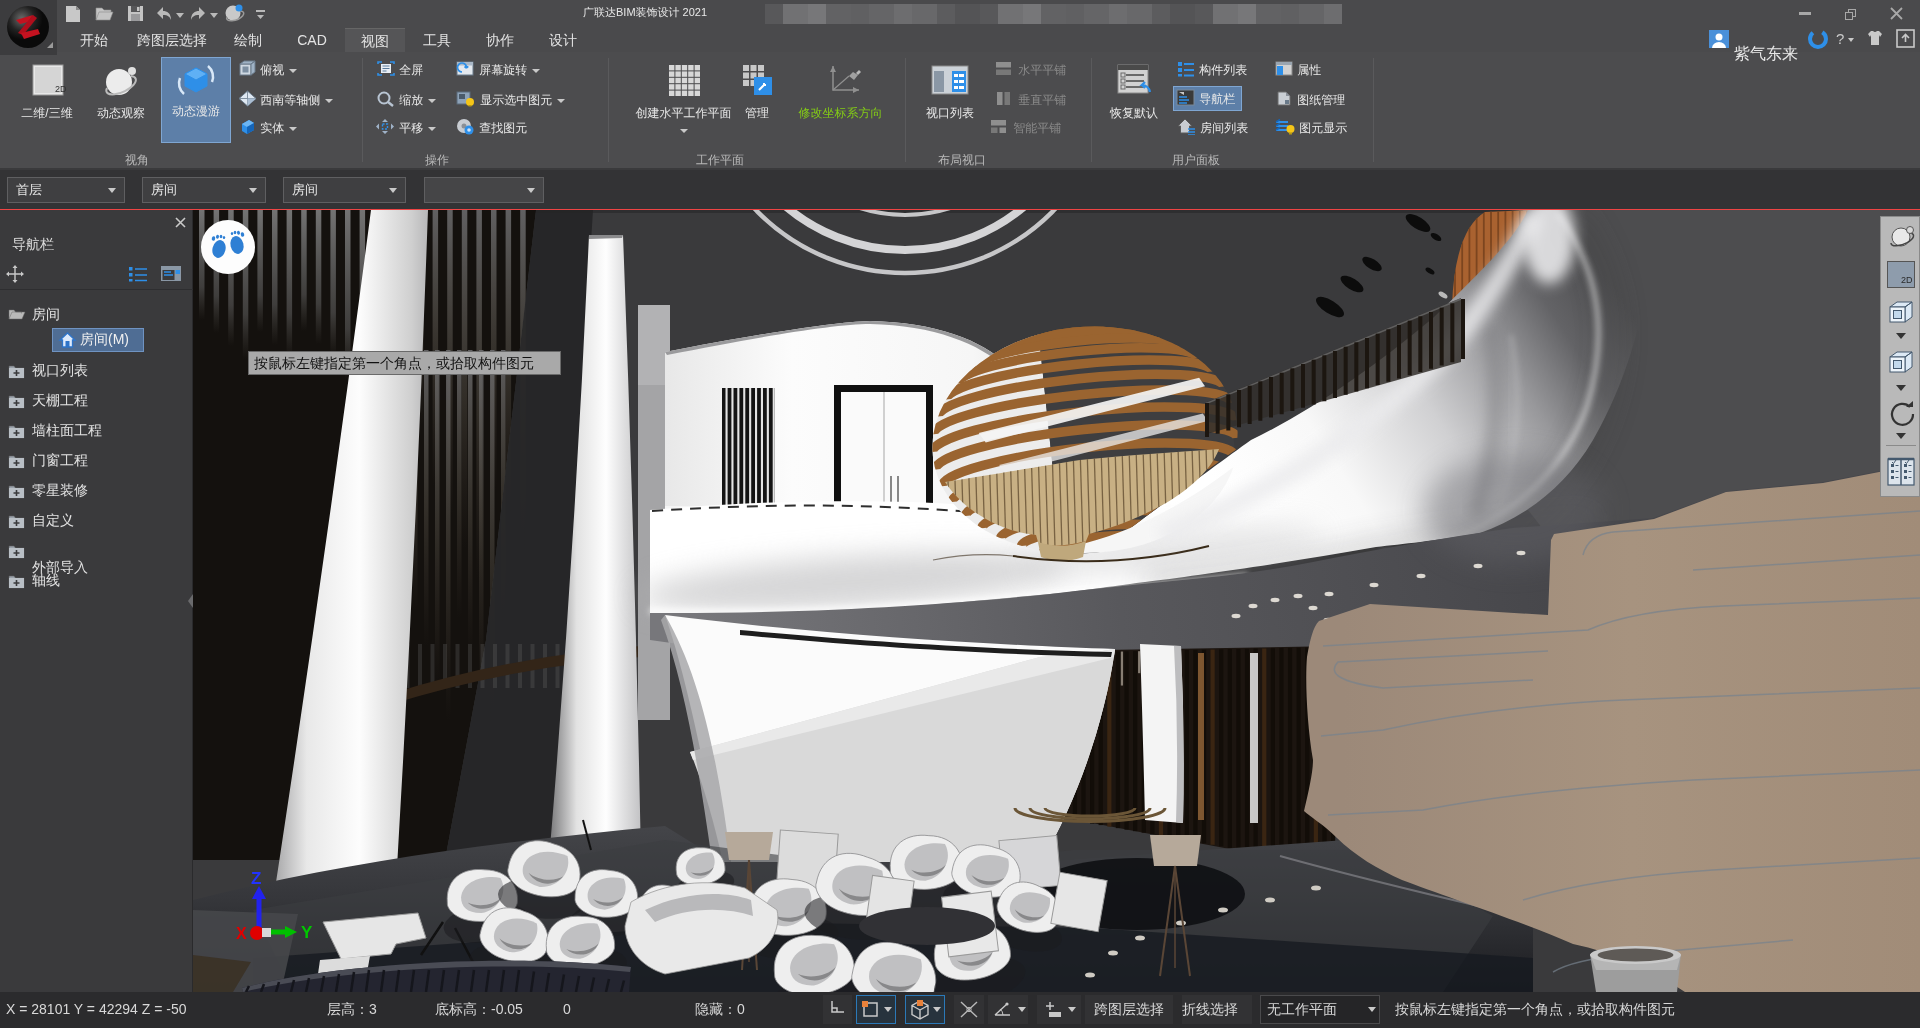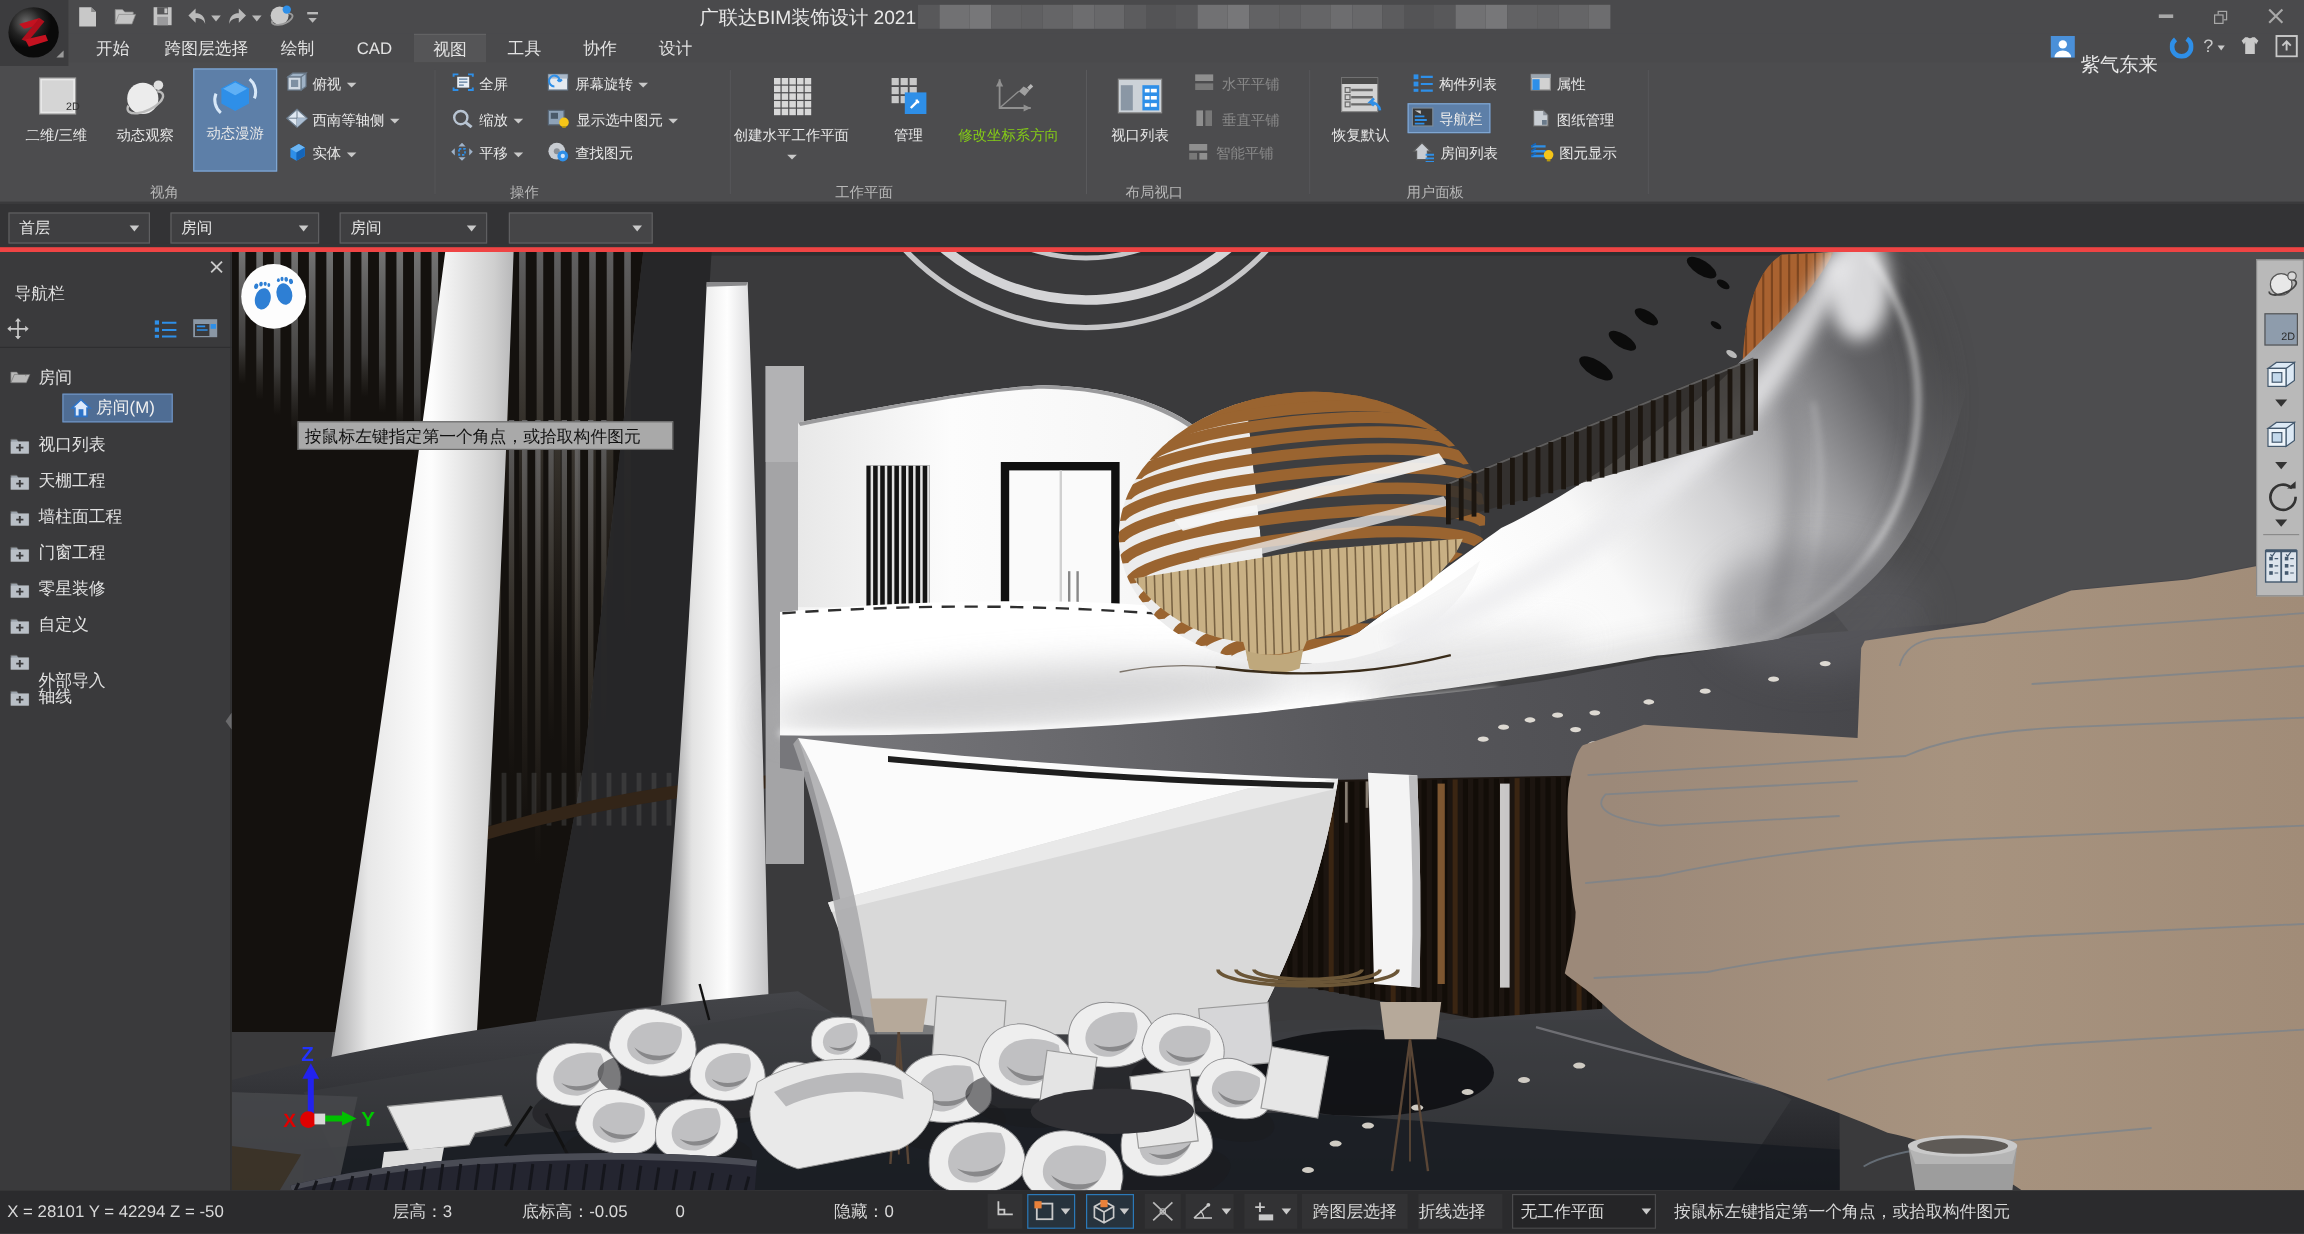--- a/index.html
+++ b/index.html
@@ -9,36 +9,36 @@
 #tabrow{position:absolute;left:0;top:28px;width:1920px;height:24px;background:#4a4a4c;}
 .tab{position:absolute;top:0;height:24px;line-height:24px;color:#e3e3e3;font-size:14px;text-align:center}
 .tabactive{background:#555557;border-top:1px solid #666;}
 #ribbon{position:absolute;left:0;top:52px;width:1920px;height:118px;background:#4c4c4e;border-bottom:2px solid #3a3a3c}
 .grplabel{position:absolute;top:100px;height:16px;line-height:16px;font-size:12px;color:#b8b8b8;text-align:left;width:120px;margin-left:-60px}
 .gsep{position:absolute;top:6px;height:104px;width:1px;background:#3e3e40;border-right:1px solid #5a5a5c}
 .bigbtn{position:absolute;top:8px;text-align:center;color:#e8e8e8;font-size:12px}
 .smallbtn{position:absolute;height:22px;color:#e8e8e8;font-size:12px;line-height:22px;white-space:nowrap}
 .smallbtn.dis{color:#8a8a8a}
 .darr{display:inline-block;width:0;height:0;border-left:4px solid transparent;border-right:4px solid transparent;border-top:4px solid #c9c9c9;vertical-align:middle;margin-left:5px}
-#comborow{position:absolute;left:0;top:170px;width:1920px;height:40px;background:#333335;border-bottom:4px solid #ef4444}
+#comborow{position:absolute;left:0;top:170px;width:1920px;height:40px;background:#333335;border-bottom:1px solid #ef4444}
 .combo{position:absolute;top:7px;height:26px;background:#3f3f41;border:1px solid #5f5f61;color:#e8e8e8;font-size:13px;line-height:24px;padding-left:8px}
 .combo .ar{position:absolute;right:8px;top:10px;width:0;height:0;border-left:4px solid transparent;border-right:4px solid transparent;border-top:5px solid #c9c9c9}
 #leftpanel{position:absolute;left:0;top:210px;width:193px;height:782px;background:#3a3a3c;border-right:1px solid #2a2a2c;z-index:3}
 #statusbar{position:absolute;left:0;top:992px;width:1920px;height:36px;background:#2b2b2d;color:#d8d8d8;font-size:14px;z-index:6}
 #viewport{position:absolute;left:193px;top:210px;width:1727px;height:782px;background:#4b4b4d;overflow:hidden}
 #righttb{position:absolute;left:1880px;top:216px;width:40px;height:281px;background:#b9b9b9;border:1px solid #8a8a8a;z-index:7}
 .mosa{position:absolute;top:4px;height:20px}
 #tooltip{position:absolute;left:248px;top:351px;width:313px;height:24px;background:#a9a9a9;border:1px solid #6a6a6a;color:#111;font-size:14px;line-height:22px;padding-left:5px;z-index:4;white-space:nowrap;overflow:hidden}
 .winbtn{position:absolute;top:0;color:#b5b5b5;}
 </style>
 </head>
 <body>
 
 <div id="titlebar">
-  <div style="position:absolute;left:583px;top:5px;font-size:16px;color:#e8e8e8">广联达BIM装饰设计 2021</div>
+  <div style="position:absolute;left:583px;top:5px;font-size:11px;color:#e8e8e8">广联达BIM装饰设计 2021</div>
   <div id="mosaic">
       <div class="mosa" style="left:765px;width:18px;background:#58585a"></div>
       <div class="mosa" style="left:783px;width:25px;background:#717173"></div>
       <div class="mosa" style="left:808px;width:18px;background:#777779"></div>
       <div class="mosa" style="left:826px;width:25px;background:#626264"></div>
       <div class="mosa" style="left:851px;width:18px;background:#606062"></div>
       <div class="mosa" style="left:869px;width:25px;background:#656567"></div>
       <div class="mosa" style="left:894px;width:18px;background:#6d6d6f"></div>
       <div class="mosa" style="left:912px;width:25px;background:#68686a"></div>
       <div class="mosa" style="left:937px;width:18px;background:#5c5c5e"></div>
@@ -247,21 +247,21 @@
     <svg width="21" height="17" style="vertical-align:-3px">
         <circle cx="9" cy="8" r="7" fill="#c8ccd2"></circle>
         <circle cx="9" cy="8" r="2.5" fill="#8a8f96"></circle>
         <circle cx="14" cy="12" r="4.5" fill="#2e8fe8"></circle>
         <circle cx="14" cy="12" r="1.8" fill="#cfe4f8"></circle>
       </svg>
     查找图元
   </div>
   <div class="grplabel" style="left:485px">操作</div>
   <div class="gsep" style="left:608px"></div>
-  <div class="bigbtn" style="left:597px;width:125px">
+  <div class="bigbtn" style="left:621px;width:125px">
     <svg width="40" height="40" style="margin-top:2px">
         <g fill="#d8d8d8">
           <rect x="5" y="3" width="5.4" height="5.4"></rect>
           <rect x="11.4" y="3" width="5.4" height="5.4"></rect>
           <rect x="17.8" y="3" width="5.4" height="5.4"></rect>
           <rect x="24.2" y="3" width="5.4" height="5.4"></rect>
           <rect x="30.6" y="3" width="5.4" height="5.4"></rect>
           <rect x="5" y="9.4" width="5.4" height="5.4"></rect>
           <rect x="11.4" y="9.4" width="5.4" height="5.4"></rect>
           <rect x="17.8" y="9.4" width="5.4" height="5.4"></rect>

